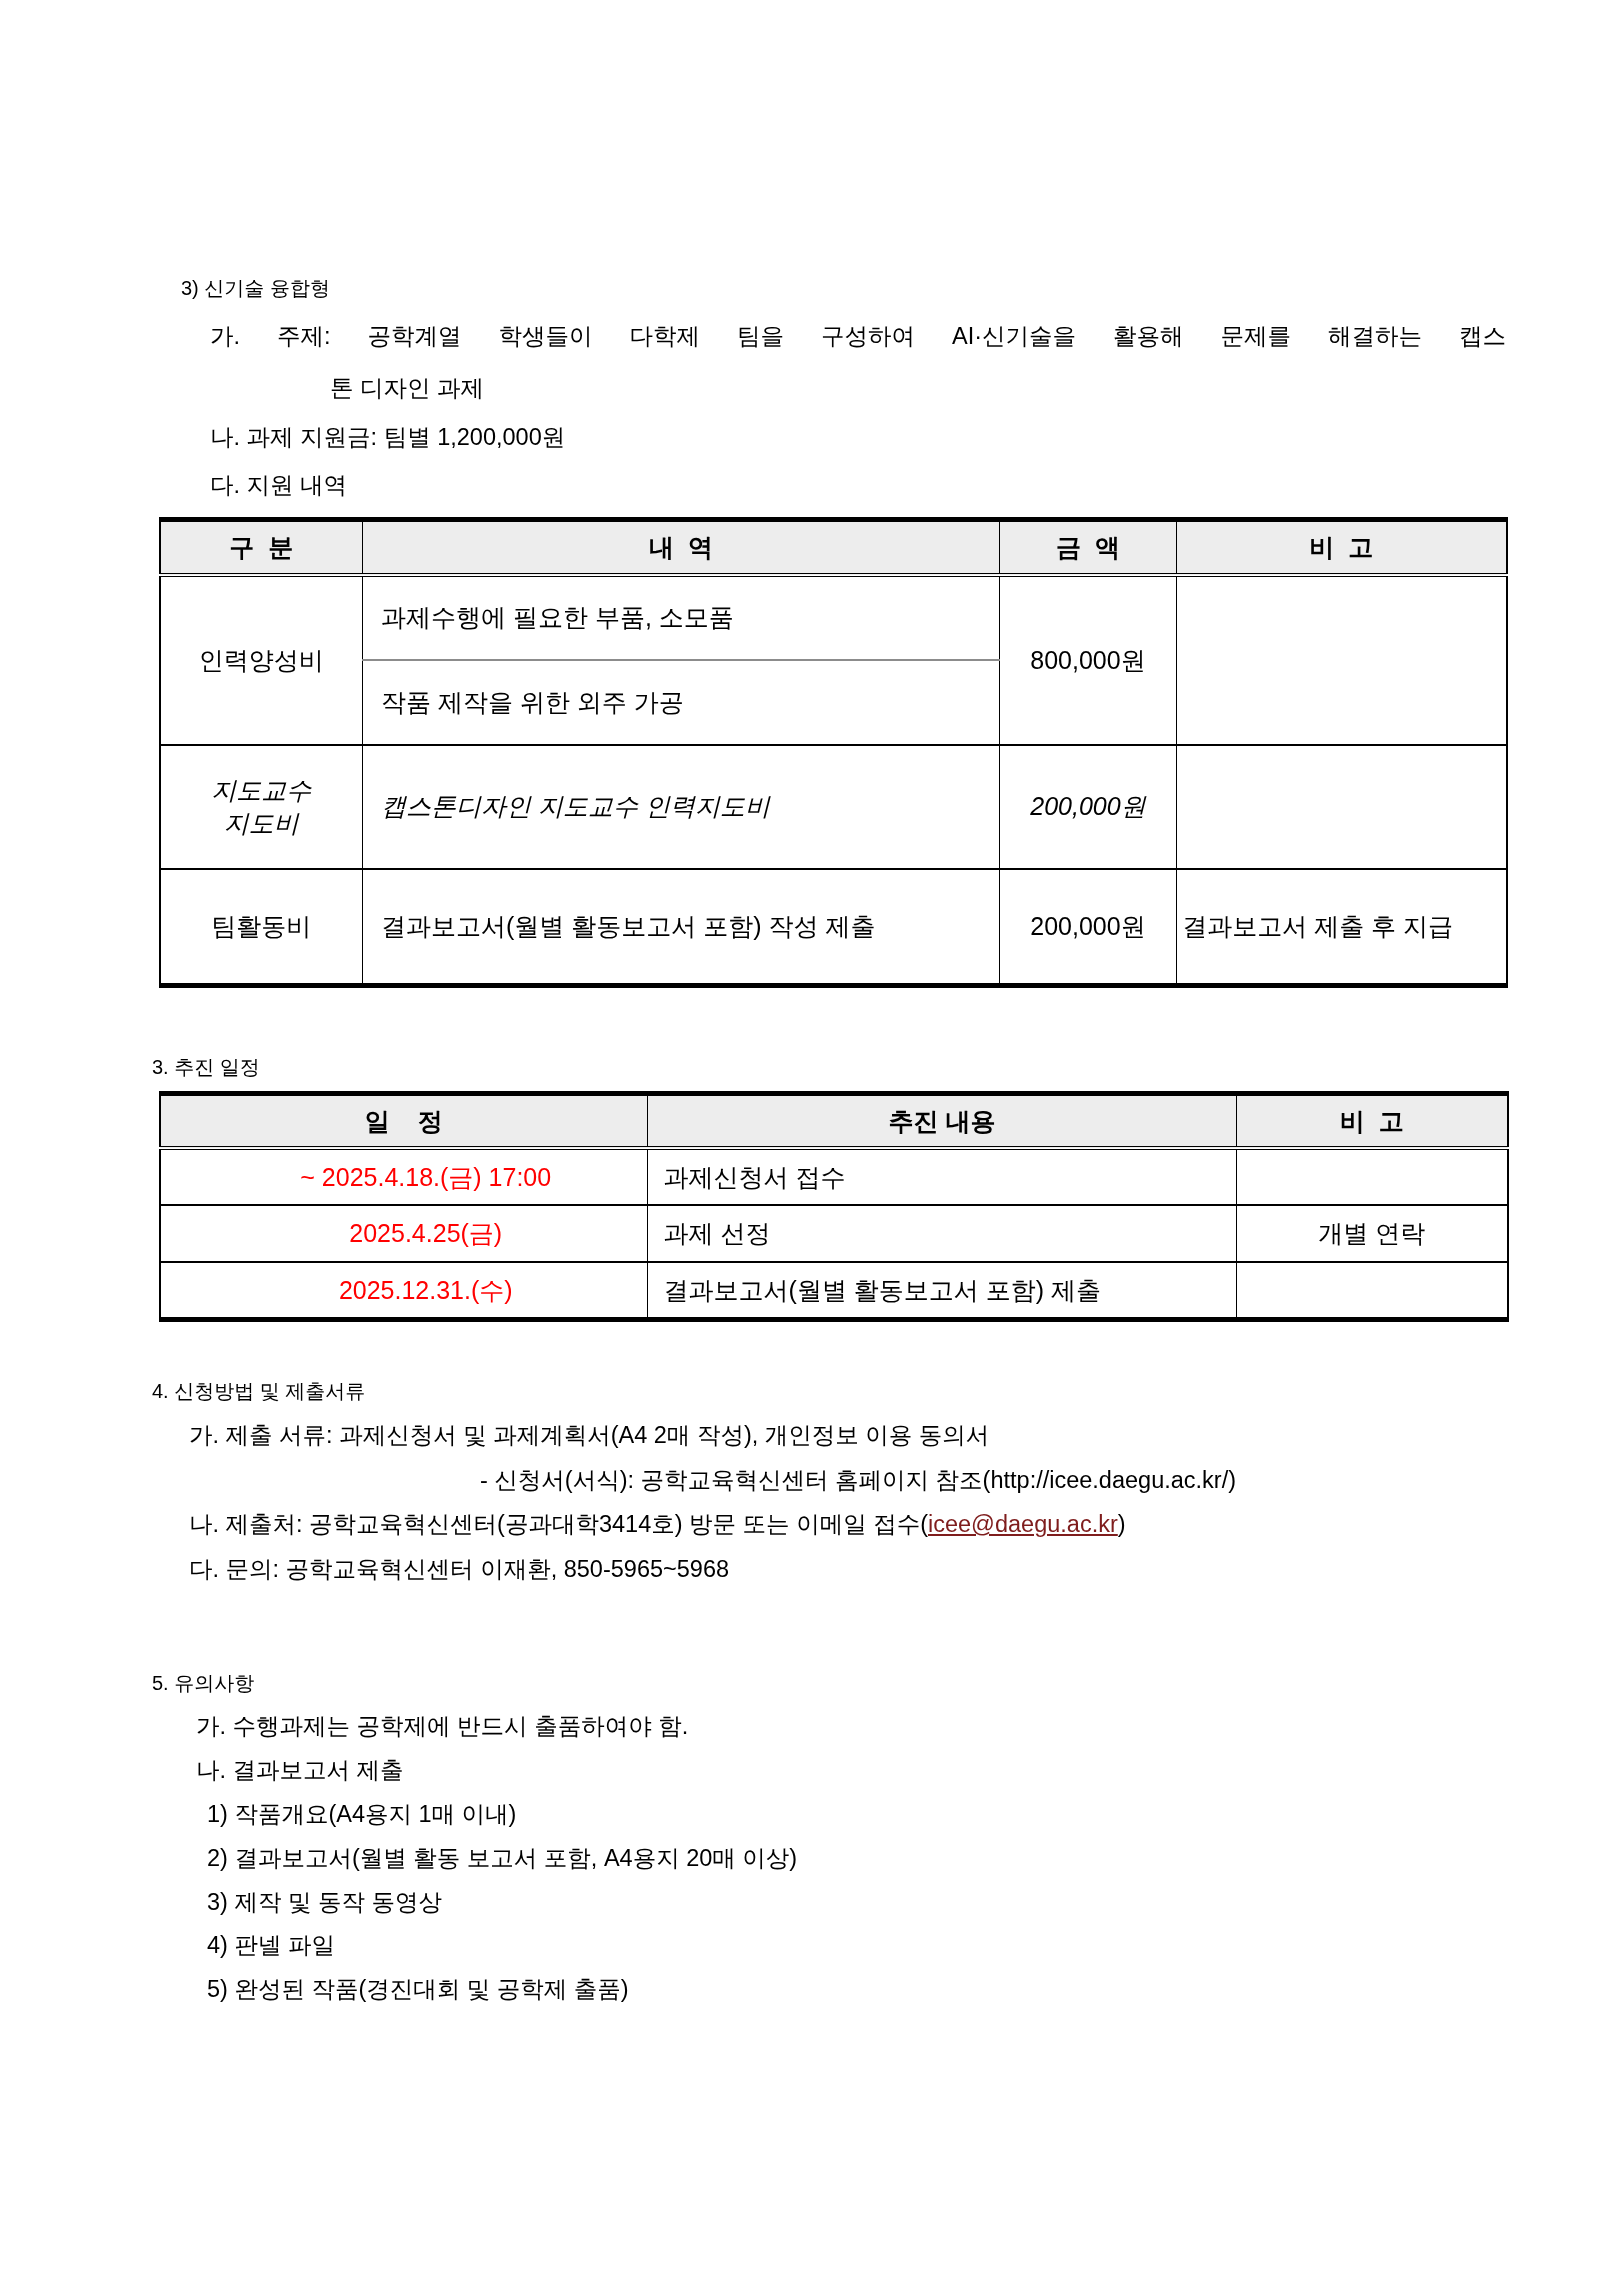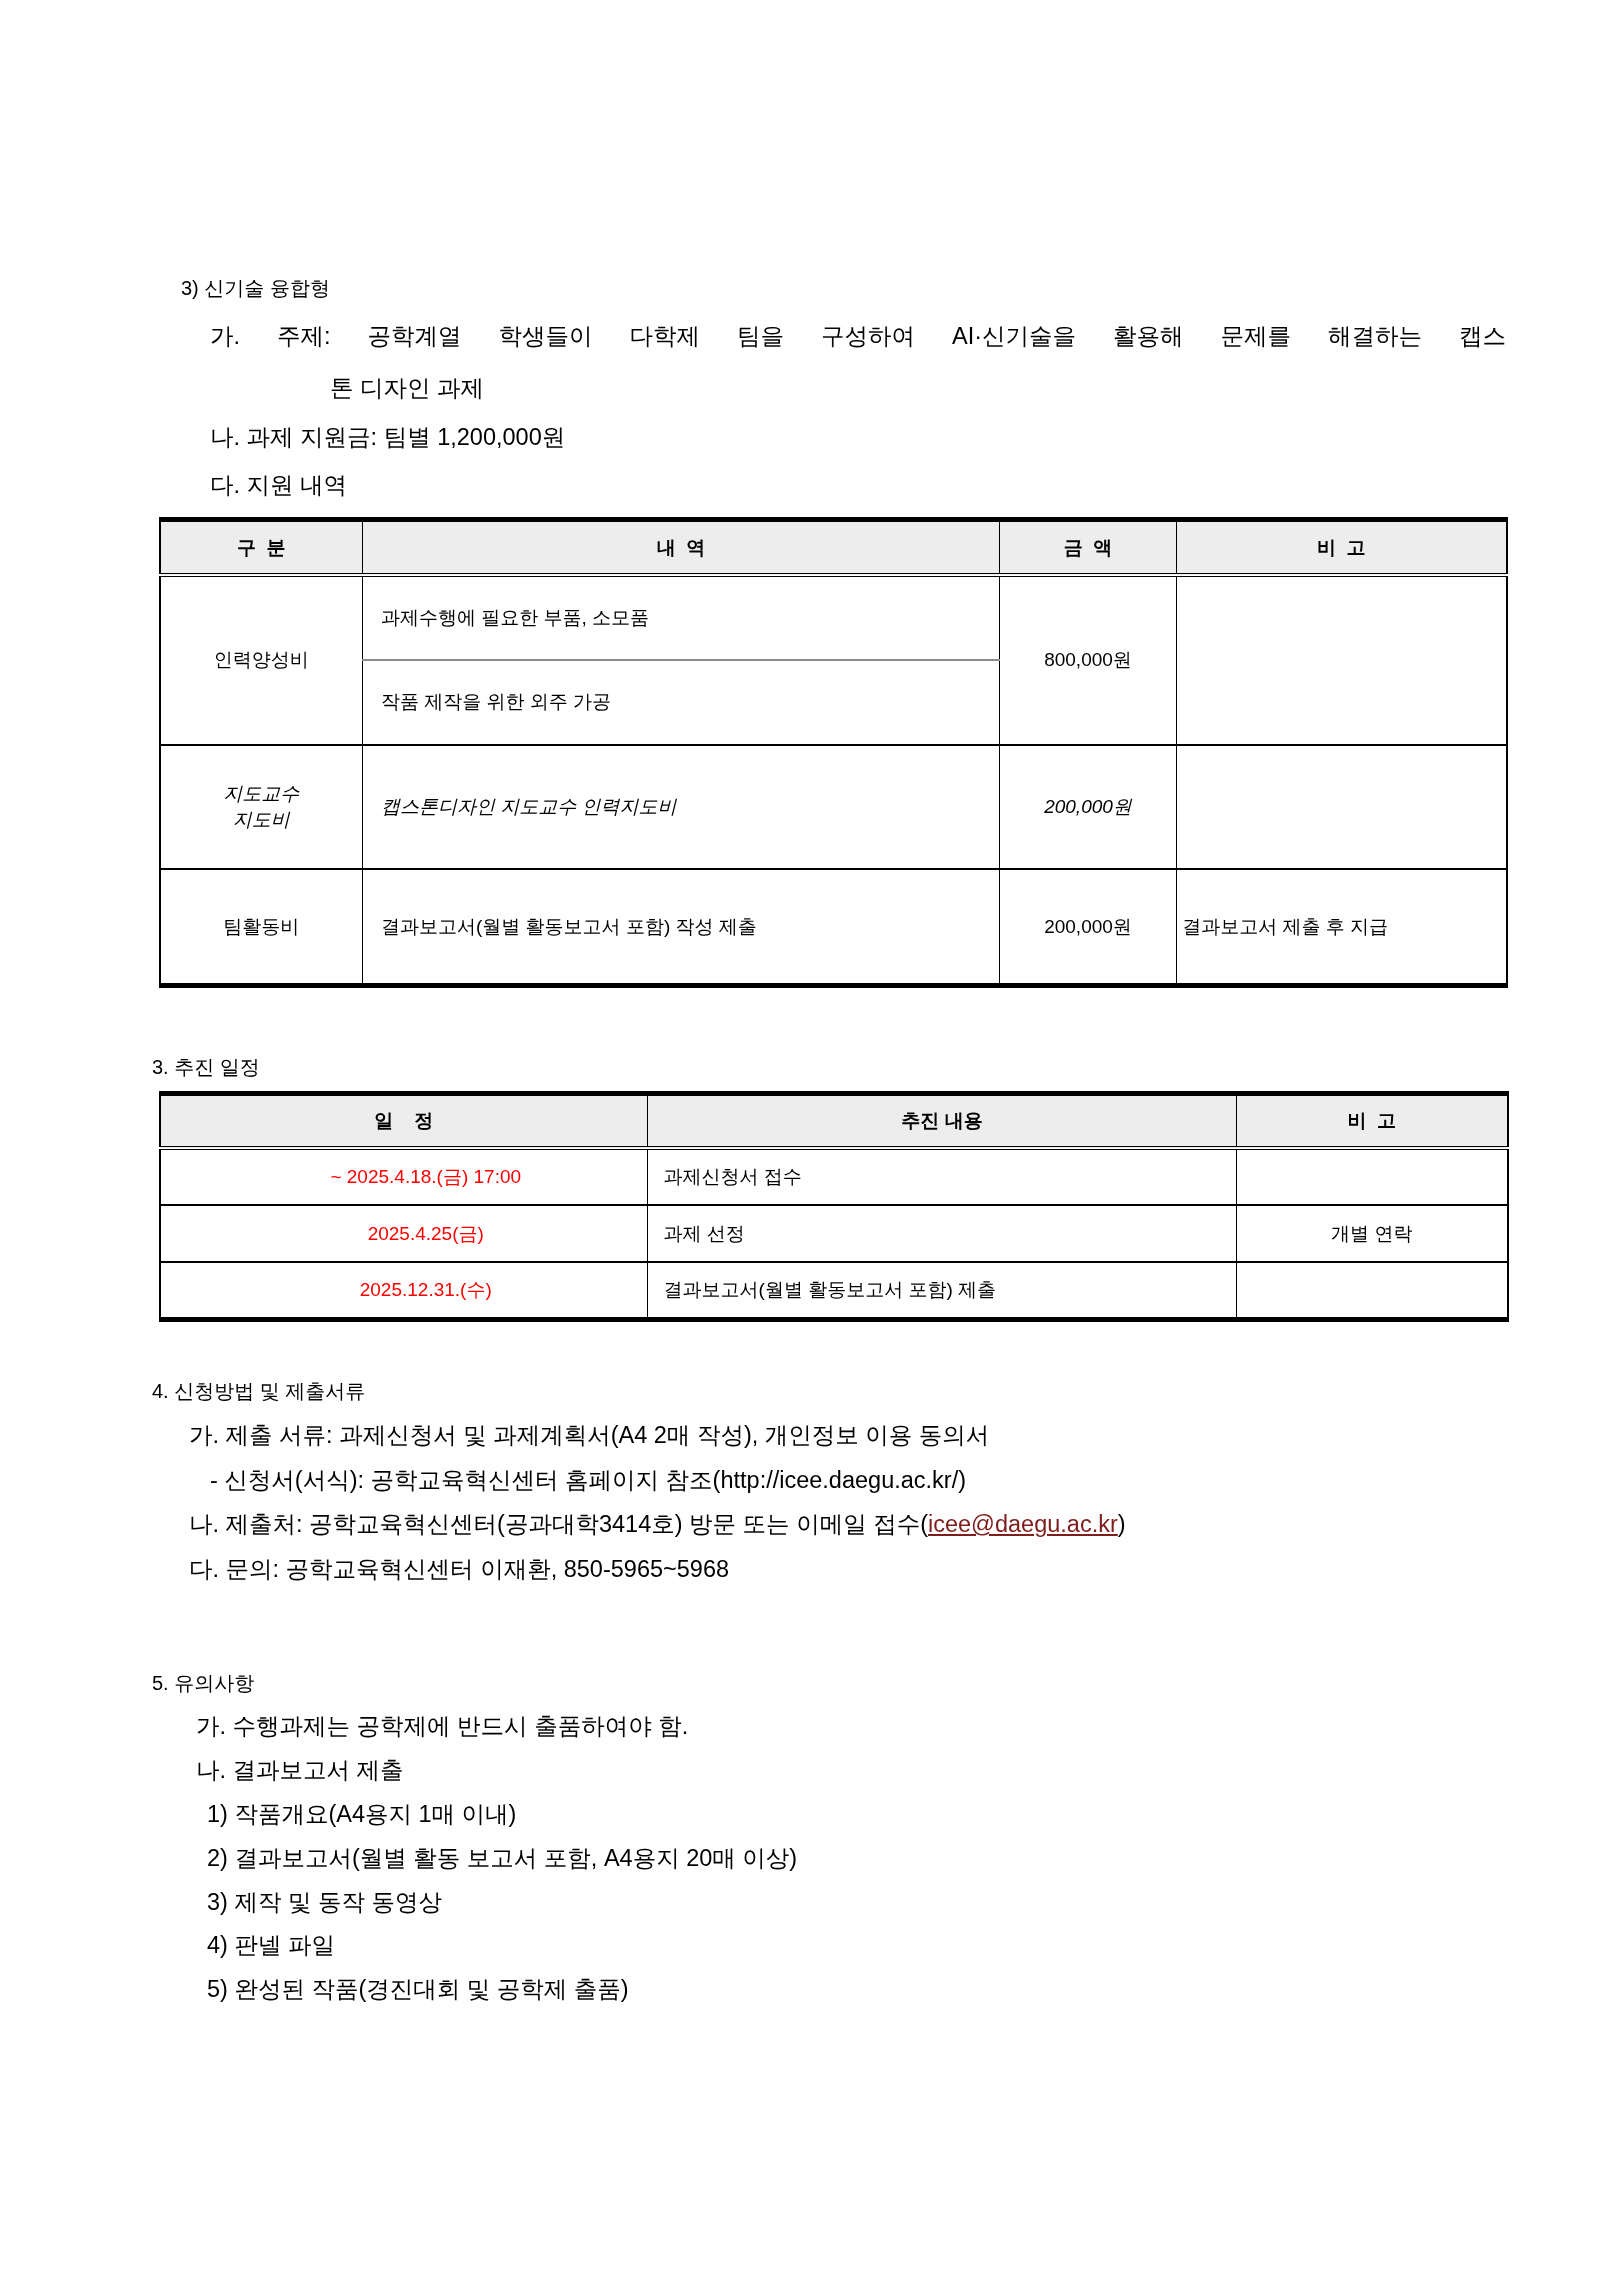--- a/index.html
+++ b/index.html
@@ -35,21 +35,21 @@
   .t2{margin-top:6.5px;}
   .t1,.t2{
     border-top:5.9px solid #000;
     border-bottom:5.9px solid #000;
     border-left:2.6px solid #000;
     border-right:2.6px solid #000;
   }
   th,td{
     border:1.3px solid #000;
     vertical-align:middle;
-    font-size:19px;
+    font-size:25px;
     padding:0;
   }
   th{
     background:#ededed;
     font-weight:bold;
     text-align:center;
     white-space:pre;
     border-bottom:4.6px double #000;
   }
   tr.hrow{height:55px;}
@@ -66,21 +66,21 @@
   td.det{text-align:left;padding-left:18px;padding-right:6.5px;border-radius:26px;}
   td.amt{text-align:center;}
   td.note{text-align:left;padding-left:5.2px;padding-right:2.6px;}
   td.date{text-align:center;color:#ff0000;padding-left:44px;}
   td.cont{text-align:left;padding-left:15.6px;}
   td.rem{text-align:center;}
   .sched-h{margin-top:62px;}
   .apply-h{margin-top:52px;}
   .notes-h{margin-top:80px;}
   .s4{margin-left:37px;margin-top:10.4px;}
-  .s4dash{margin-left:58px;margin-top:10.4px;}
+  .s4dash{margin-left:58px;margin-top:10.4px;text-align:center;}
   .s5{margin-left:44px;margin-top:9.8px;}
   .s5n{margin-left:55px;margin-top:9.8px;}
   .email{color:#7f1d1d;text-decoration:underline;cursor:pointer;}
 </style>
 </head>
 <body>
 
 <div class="page">
 
   <h3 class="h sec1-h">3) 신기술 융합형</h3>

